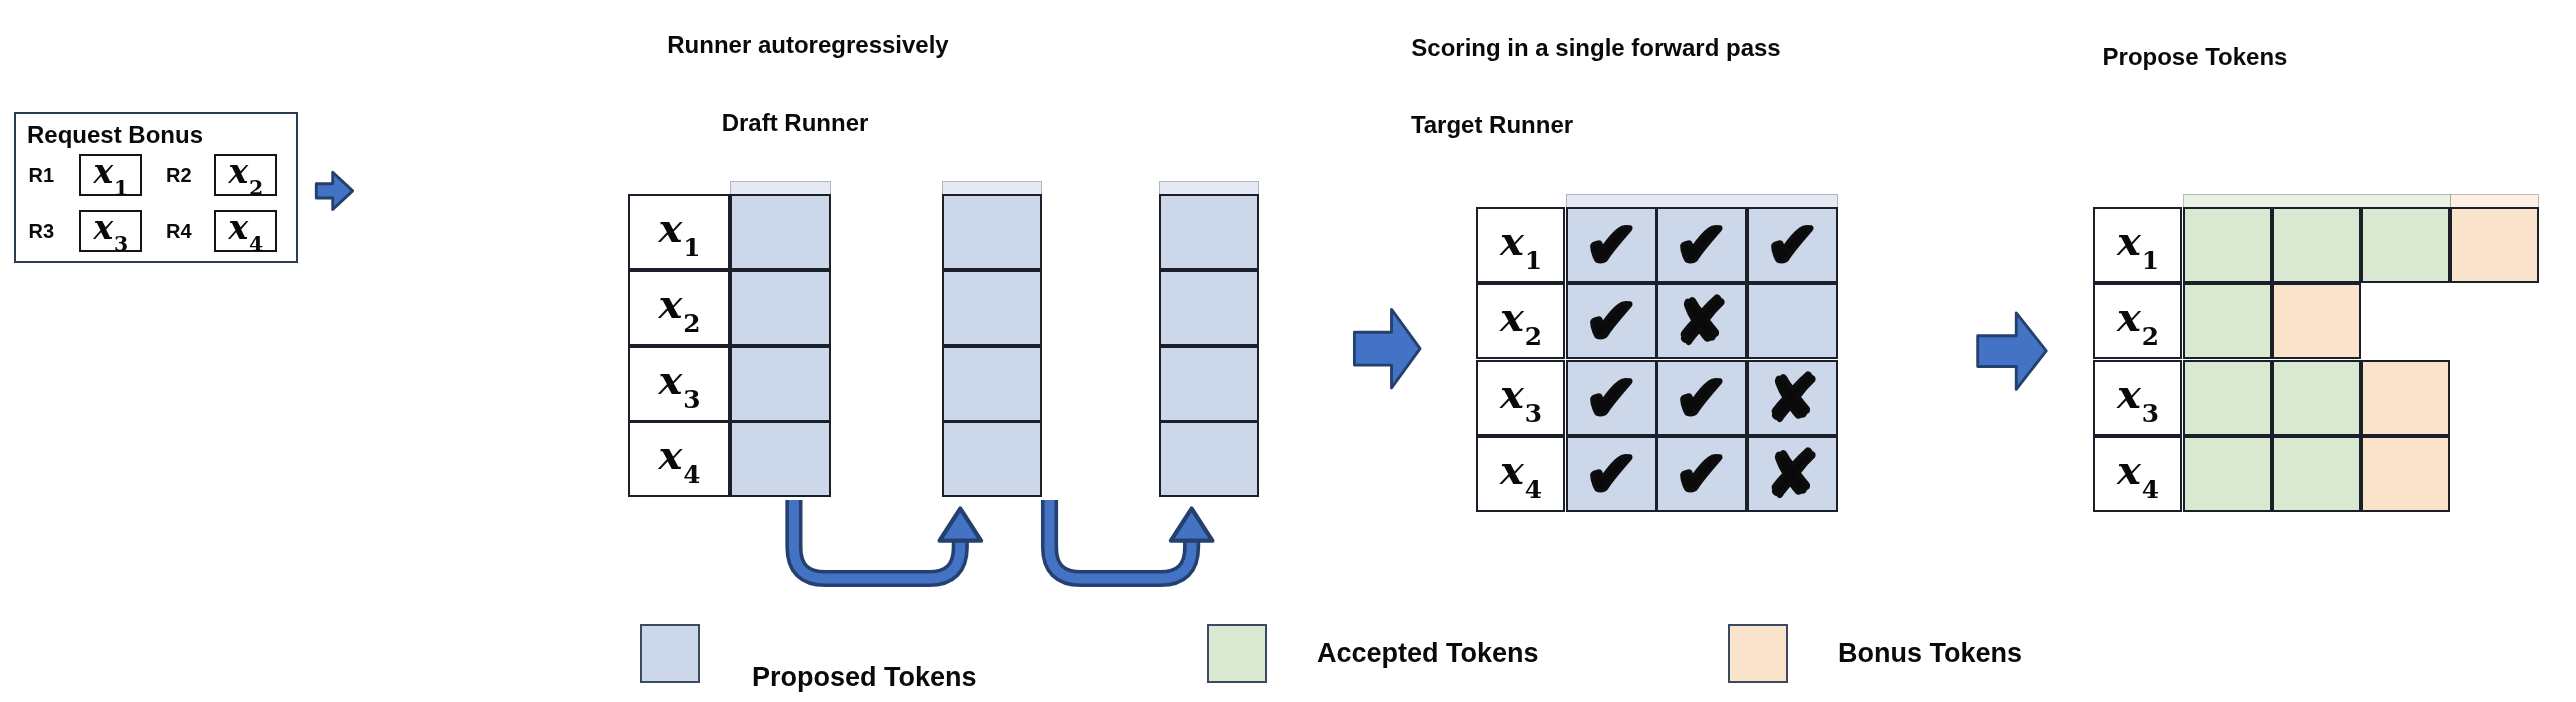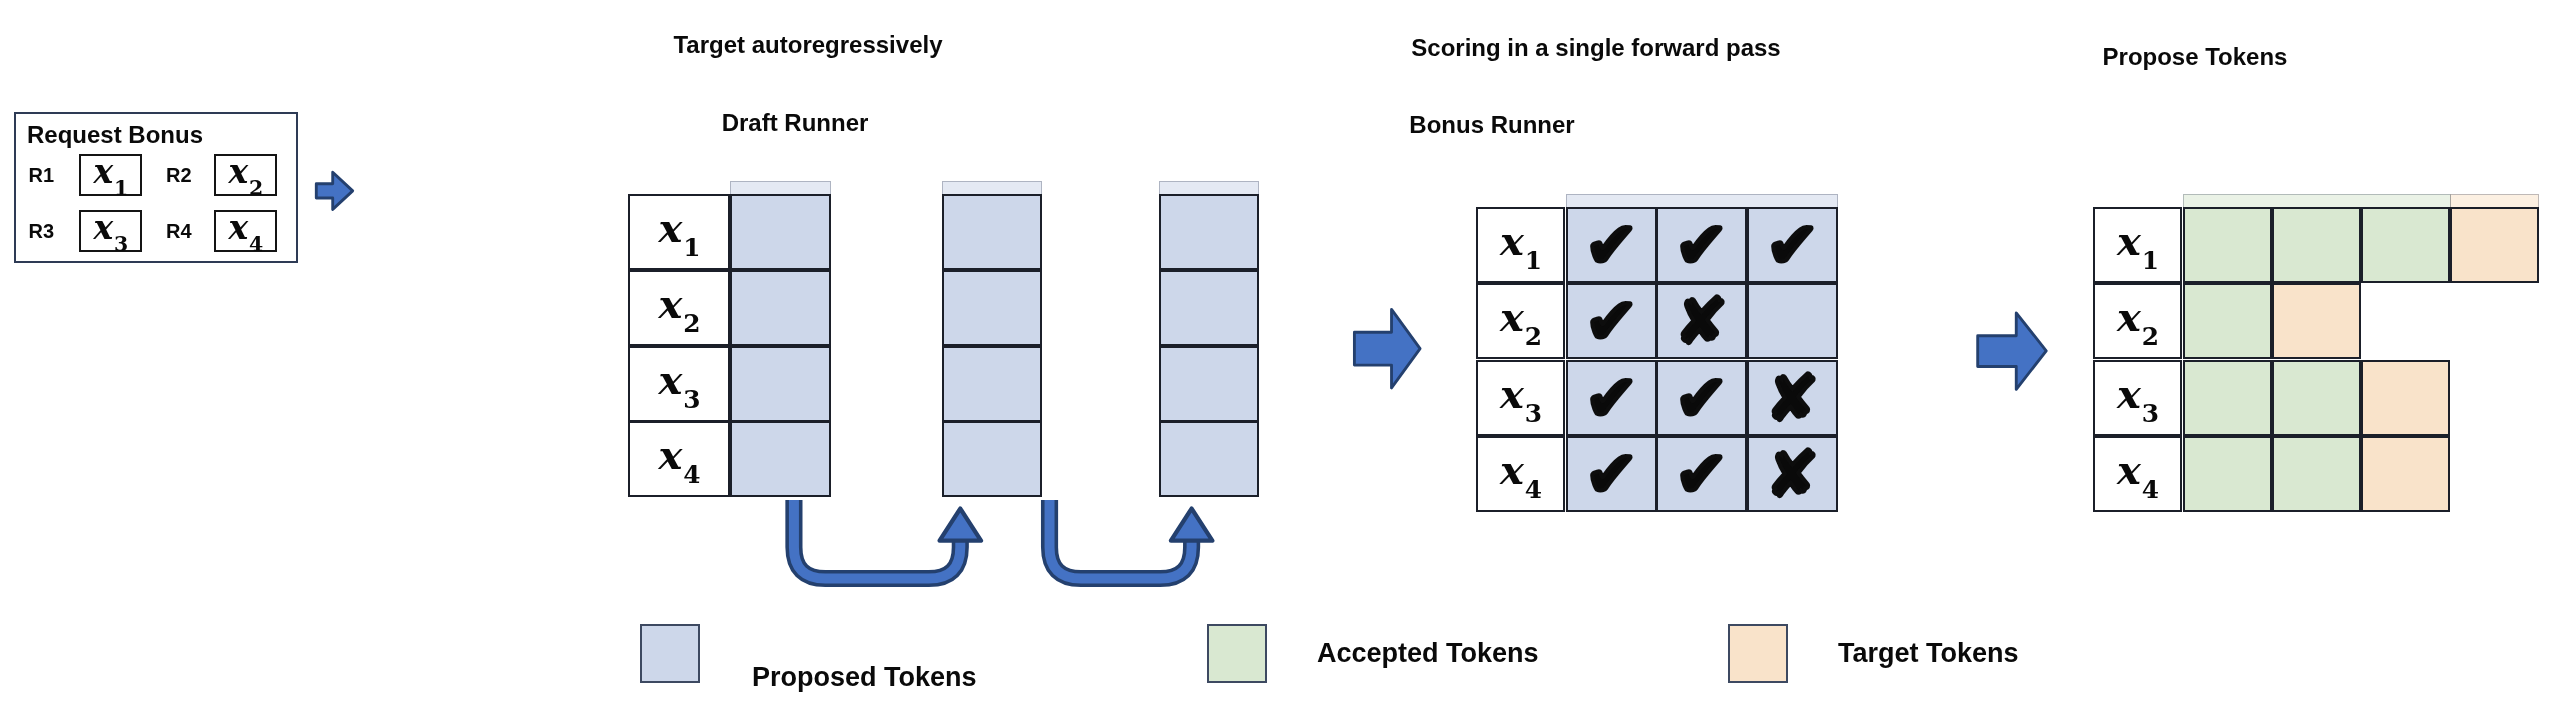--- a/index.html
+++ b/index.html
@@ -21,24 +21,24 @@
           box-sizing:border-box;border:2.1px solid #2e3b55;background:#ffffff;}
   .rp-title{position:absolute;left:27px;top:121px;font-size:24px;font-weight:700;}
   .rp-label{position:absolute;font-size:20px;font-weight:700;display:flex;align-items:center;}
   .rp-tokenbox{position:absolute;box-sizing:border-box;border:2.1px solid #141414;background:#fff;
                display:flex;align-items:center;justify-content:center;}
   svg{position:absolute;left:0;top:0;pointer-events:none;}
 </style>
 </head>
 <body>
 
-<div class="abs title" style="left:808px;top:31px">Target autoregressively</div>
+<div class="abs title" style="left:808px;top:31px">Runner autoregressively</div>
 <div class="abs title" style="left:795px;top:109px">Draft Runner</div>
 <div class="abs title" style="left:1596px;top:34px">Scoring in a single forward pass</div>
-<div class="abs title" style="left:1492px;top:111px">Bonus Runner</div>
+<div class="abs title" style="left:1492px;top:111px">Target Runner</div>
 <div class="abs title" style="left:2195px;top:43px">Propose Tokens</div>
 
 <div id="rp-box"></div>
 <div class="rp-title">Request Bonus</div>
 <div id="rp-items">
     <div class="rp-label" style="left: 28.6px; top: 154px; height: 42px;">R1</div>
     <div class="rp-tokenbox" style="left: 79px; top: 154px; width: 63px; height: 42px;">
       <span class="math" style="font-size: 33px;"><span>x</span><sub>1</sub></span>
     </div>
     <div class="rp-label" style="left: 166px; top: 154px; height: 42px;">R2</div>
@@ -161,21 +161,21 @@
     <div class="cell" style="left: 2272px; top: 436px; width: 89px; height: 76px; background: rgb(217, 232, 209);"></div>
     <div class="cell" style="left: 2361px; top: 436px; width: 89px; height: 76px; background: rgb(249, 227, 202);"></div>
   </div>
 
 <div id="legend">
     <div class="swatch" style="left: 640px; top: 624px; width: 60px; height: 59px; background: rgb(205, 215, 234);"></div>
     <div class="abs legend-label" style="left: 752px; top: 648px; height: 59px; display: flex; align-items: center;">Proposed Tokens</div>
     <div class="swatch" style="left: 1207px; top: 624px; width: 60px; height: 59px; background: rgb(217, 232, 209);"></div>
     <div class="abs legend-label" style="left: 1317px; top: 624px; height: 59px; display: flex; align-items: center;">Accepted Tokens</div>
     <div class="swatch" style="left: 1728px; top: 624px; width: 60px; height: 59px; background: rgb(249, 227, 202);"></div>
-    <div class="abs legend-label" style="left: 1838px; top: 624px; height: 59px; display: flex; align-items: center;">Target Tokens</div>
+    <div class="abs legend-label" style="left: 1838px; top: 624px; height: 59px; display: flex; align-items: center;">Bonus Tokens</div>
   </div>
 
 <svg width="2576" height="703" viewBox="0 0 3608 984">
 
   <path d="M443,257 H466 V241 L494,267 L466,293 V277 H443 Z" fill="#4472c4" stroke="#24406e" stroke-width="4" stroke-linejoin="round"></path>
 
   <path d="M1897,465 H1949 V433 L1989,488 L1949,543 V511 H1897 Z" fill="#4472c4" stroke="#24406e" stroke-width="4" stroke-linejoin="round"></path>
 
   <path d="M2770,470 H2824 V438 L2866,491 L2824,545 V513 H2770 Z" fill="#4472c4" stroke="#24406e" stroke-width="4" stroke-linejoin="round"></path>
 

